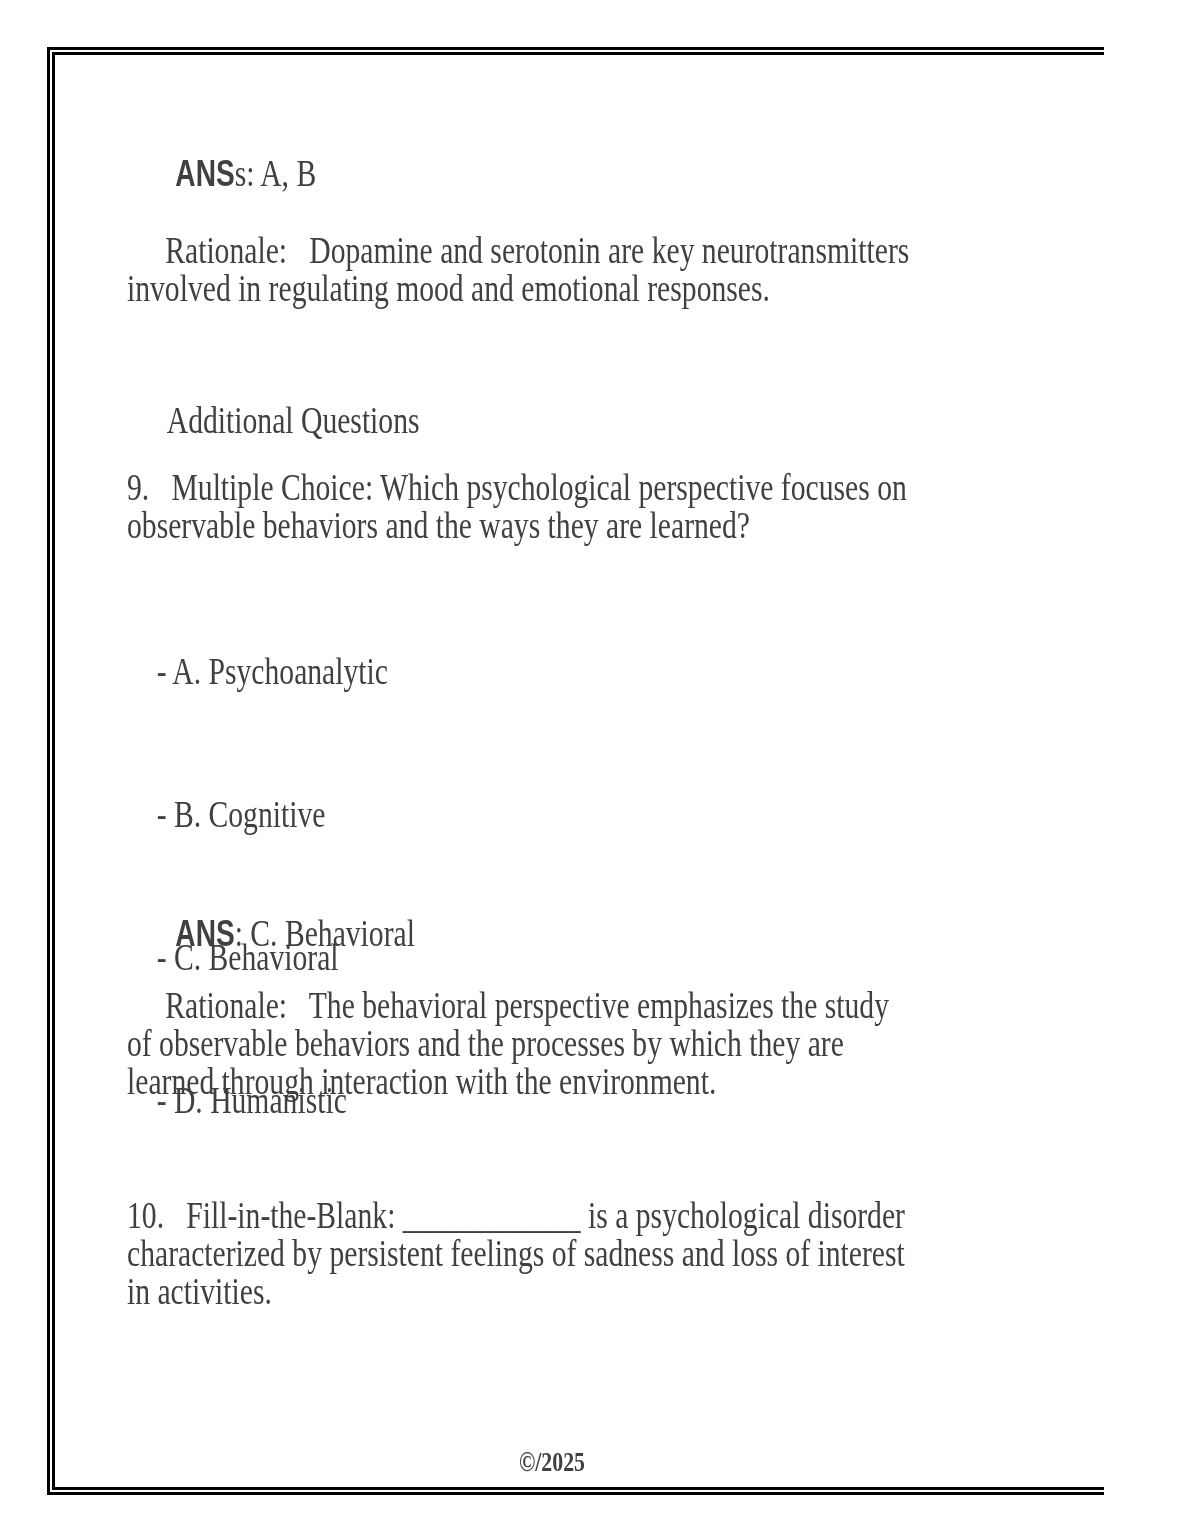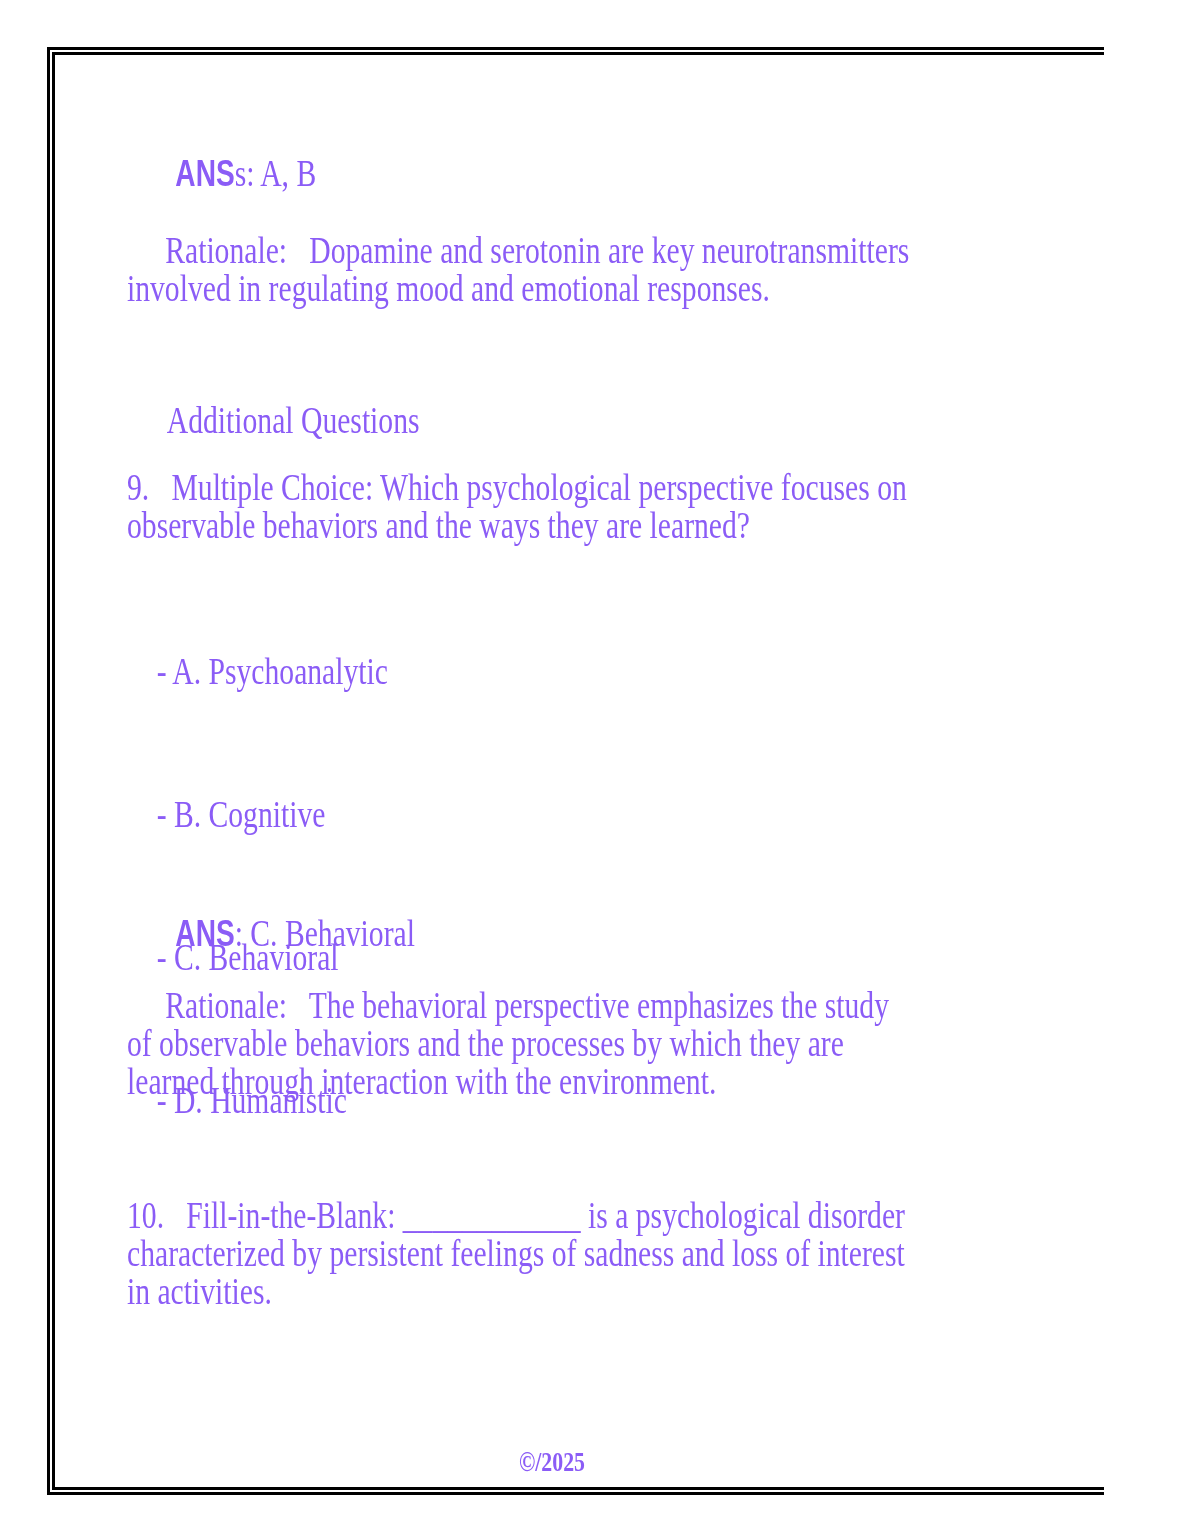--- a/index.html
+++ b/index.html
@@ -1,21 +1,21 @@
 <!DOCTYPE html>
 <html><head>
 <meta charset="utf-8">
 <style>
   html, body { margin: 0; padding: 0; background: #ffffff; }
   #page {
     position: relative;
     width: 1104px;
     height: 1540px;
     background: #ffffff;
-    color: #8b5cf6;
+    color: #404040;
     font-family: "Liberation Serif", serif;
     overflow: hidden;
   }
   #frame {
     position: absolute;
     left: 47px;
     top: 47px;
     width: 1096px;
     height: 1448px;
     box-sizing: border-box;

